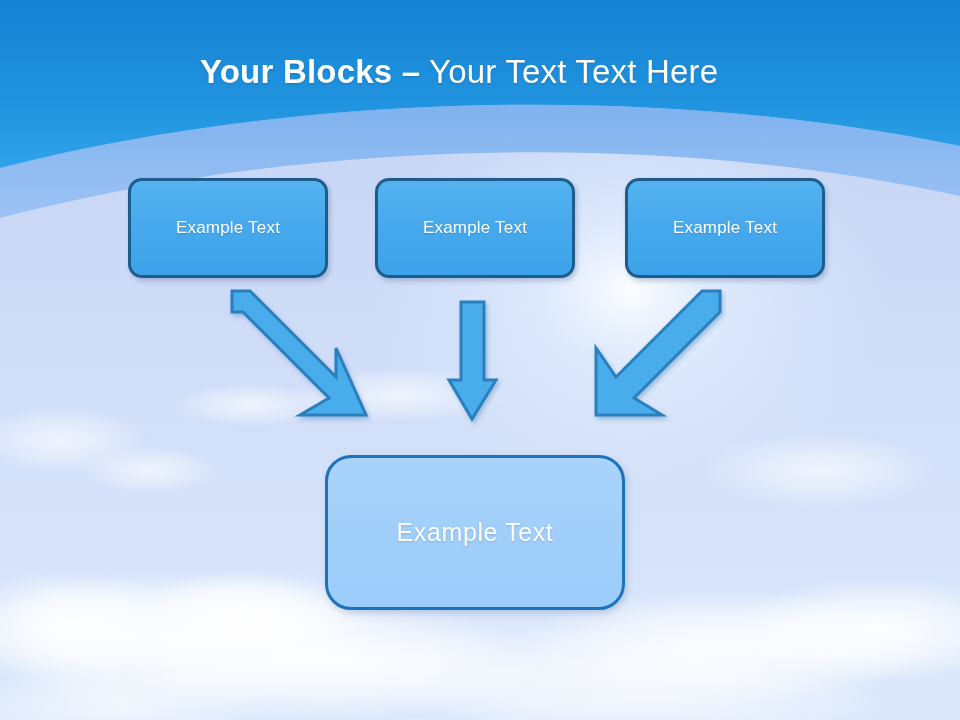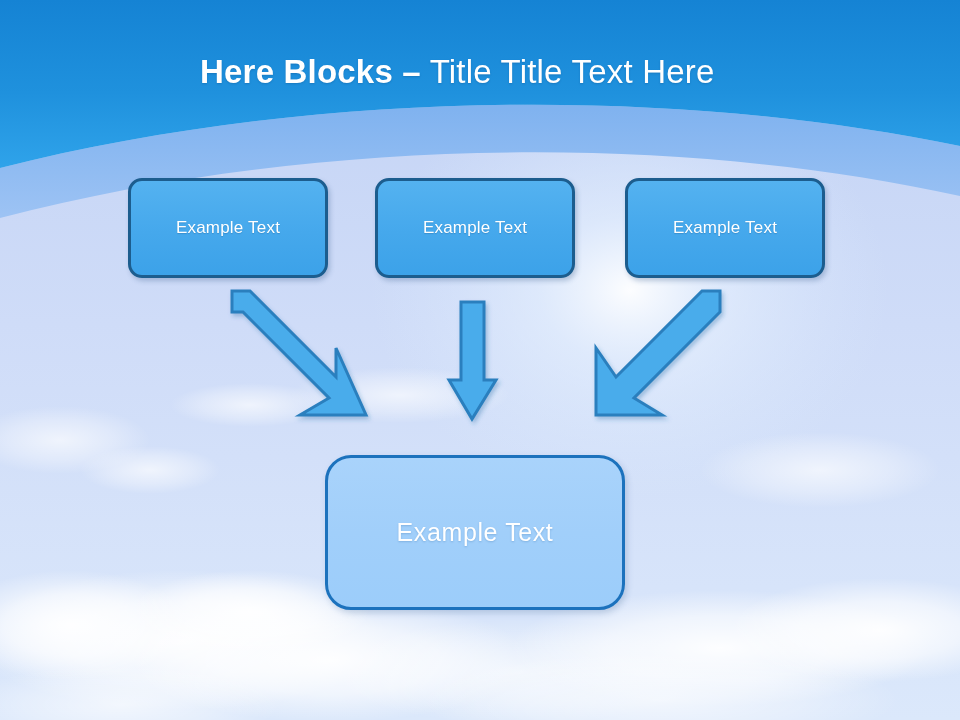--- a/index.html
+++ b/index.html
@@ -168,21 +168,21 @@
       <ellipse cx="400" cy="395" rx="110" ry="28" fill="url(#cloudFaint)"></ellipse>
       <ellipse cx="250" cy="405" rx="80" ry="22" fill="url(#cloudFaint)"></ellipse>
     </g>
 
     <path d="M0,168 C 300,92 660,84 960,146 L960,196 C 660,130 300,140 0,218 Z" fill="url(#bandGrad)"></path>
 
     <path d="M0,0 L960,0 L960,146 C 660,84 300,92 0,168 Z" fill="url(#headerGrad)"></path>
   </svg>
 
   <div class="title">
-    <span class="strong">Here Blocks –</span><span class="light"> Title Title Text Here</span>
+    <span class="strong">Your Blocks –</span><span class="light"> Your Text Text Here</span>
   </div>
 
   <div class="top-box" id="box-1">
     <span class="label">Example Text</span>
   </div>
   <div class="top-box" id="box-2">
     <span class="label">Example Text</span>
   </div>
   <div class="top-box" id="box-3">
     <span class="label">Example Text</span>

